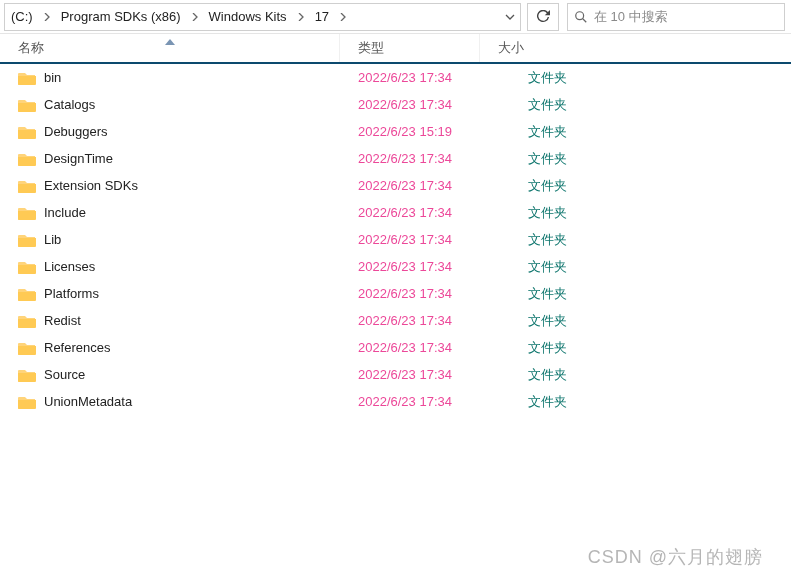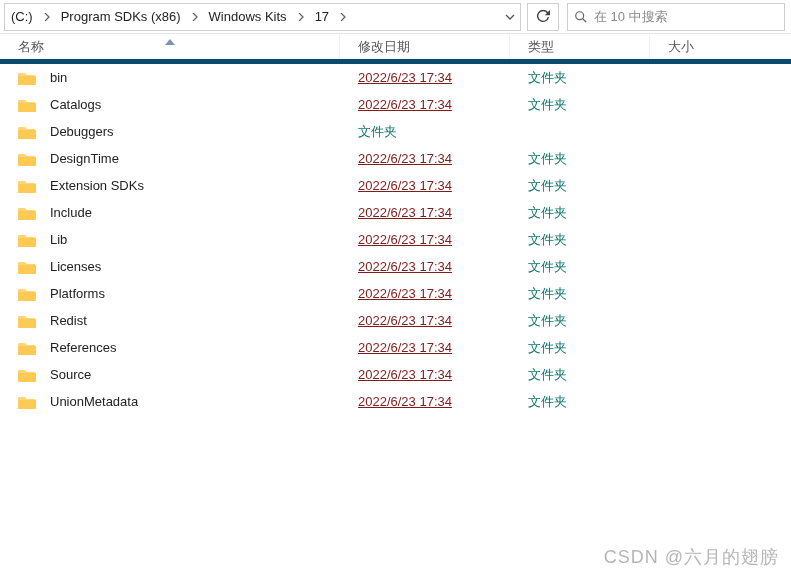--- a/index.html
+++ b/index.html
@@ -44,21 +44,21 @@
   .searchbox .sicon { padding: 0 6px; color: #666; display: flex; }
   .searchbox input {
     border: none; outline: none; flex: 1; font-size: 13px; color: #666;
     background: transparent; height: 100%;
   }
   .searchbox input::placeholder { color: #8a8a8a; }
 
   
   .colhdr {
     display: flex; align-items: center; height: 30px;
-    border-bottom: 5px solid #0c4a6e; color: #555; position: relative;
+    border-bottom: 2px solid #0c4a6e; color: #555; position: relative;
   }
   .colcell {
     padding-left: 18px; height: 100%; display: flex; align-items: center;
     border-right: 1px solid #f0f0f0;
   }
   .col-name { width: 340px; position: relative; }
   .col-date { width: 170px; }
   .col-type { width: 140px; }
   .col-size { flex: 1; border-right: none; }
   .sort-ind {
@@ -66,30 +66,30 @@
     color: #5a7ba0;
   }
 
   
   .filelist { overflow: auto; height: calc(579px - 34px - 30px); }
   .row {
     display: flex; align-items: center; height: 27px;
   }
   .cell { padding-left: 18px; white-space: nowrap; overflow: hidden; text-overflow: ellipsis; }
   .c-name { width: 340px; display: flex; align-items: center; }
-  .c-date { width: 170px; color: #7f1d1d; text-decoration: underline; }
+  .c-date { width: 170px; color: #ec4899; }
   .c-type { width: 140px; color: #0f766e; }
   .c-size { flex: 1; color: #555; }
-  .fname { margin-left: 14px; color: #222; }
+  .fname { margin-left: 8px; color: #222; }
 
   .folder-icon { width: 18px; height: 14px; position: relative; }
   .folder-icon svg { width: 18px; height: 14px; display: block; }
 
   .watermark {
-    position: absolute; right: 12px; bottom: 10px;
+    position: absolute; right: 28px; bottom: 10px;
     color: rgba(120,120,120,0.55); font-size: 18px; letter-spacing: 1px;
     pointer-events: none; user-select: none;
   }
 </style>
 </head>
 <body>
 
 <div class="addrbar">
   <div class="pathbox">
     <span class="crumb">(C:)</span>
@@ -141,23 +141,20 @@
 
 <div class="colhdr">
   <div class="colcell col-name">
     <span class="sort-ind">
       <svg width="10" height="6" viewBox="0 0 10 6">
           <path d="M0 6 L5 0 L10 6 Z" fill="#7a95b3"></path>
         </svg>
     </span>
     <span>名称</span>
   </div>
-  <div class="colcell col-date">
-    <span>修改日期</span>
-  </div>
   <div class="colcell col-type">
     <span>类型</span>
   </div>
   <div class="colcell col-size">
     <span>大小</span>
   </div>
 </div>
 
 <div class="filelist">
 
@@ -192,20 +189,21 @@
   <div class="row">
     <div class="cell c-name">
         <span class="folder-icon">
           <svg viewBox="0 0 18 14">
             <path d="M1 2h6l2 2h8v9a1 1 0 0 1-1 1H1a1 1 0 0 1-1-1V3a1 1 0 0 1 1-1z" fill="#ffd47a"></path>
             <path d="M0 5h18v8a1 1 0 0 1-1 1H1a1 1 0 0 1-1-1z" fill="#ffca54"></path>
           </svg>
         </span>
         <span class="fname">Debuggers</span>
       </div>
+    <div class="cell c-date">2022/6/23 15:19</div>
     <div class="cell c-type">文件夹</div>
     <div class="cell c-size"></div>
   </div>
   <div class="row">
     <div class="cell c-name">
         <span class="folder-icon">
           <svg viewBox="0 0 18 14">
             <path d="M1 2h6l2 2h8v9a1 1 0 0 1-1 1H1a1 1 0 0 1-1-1V3a1 1 0 0 1 1-1z" fill="#ffd47a"></path>
             <path d="M0 5h18v8a1 1 0 0 1-1 1H1a1 1 0 0 1-1-1z" fill="#ffca54"></path>
           </svg>

